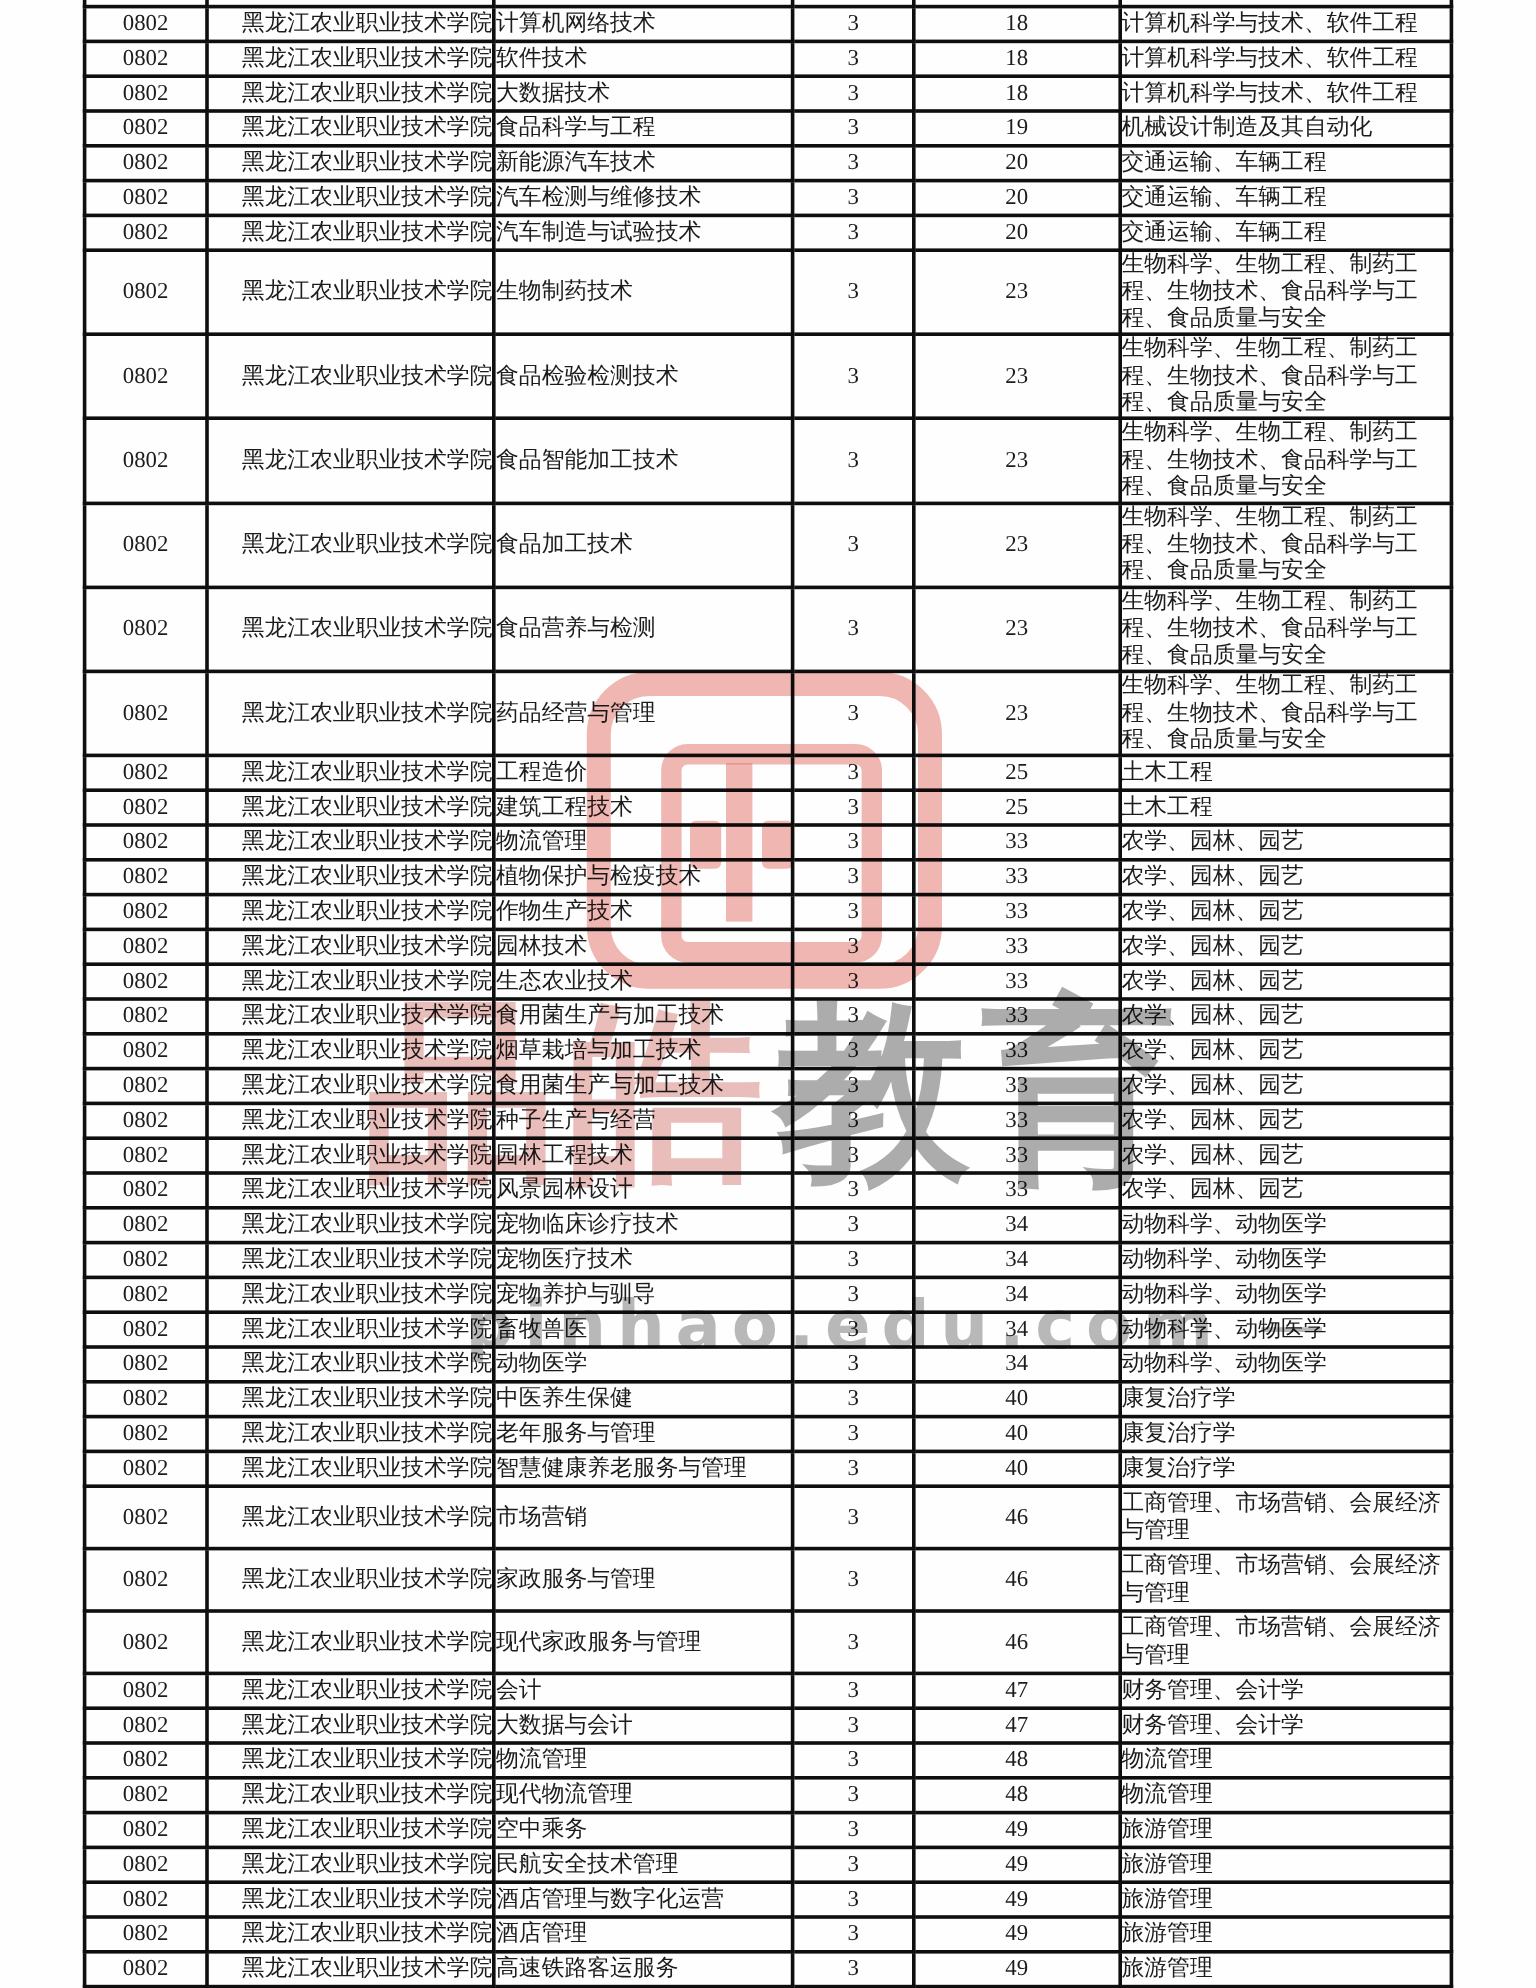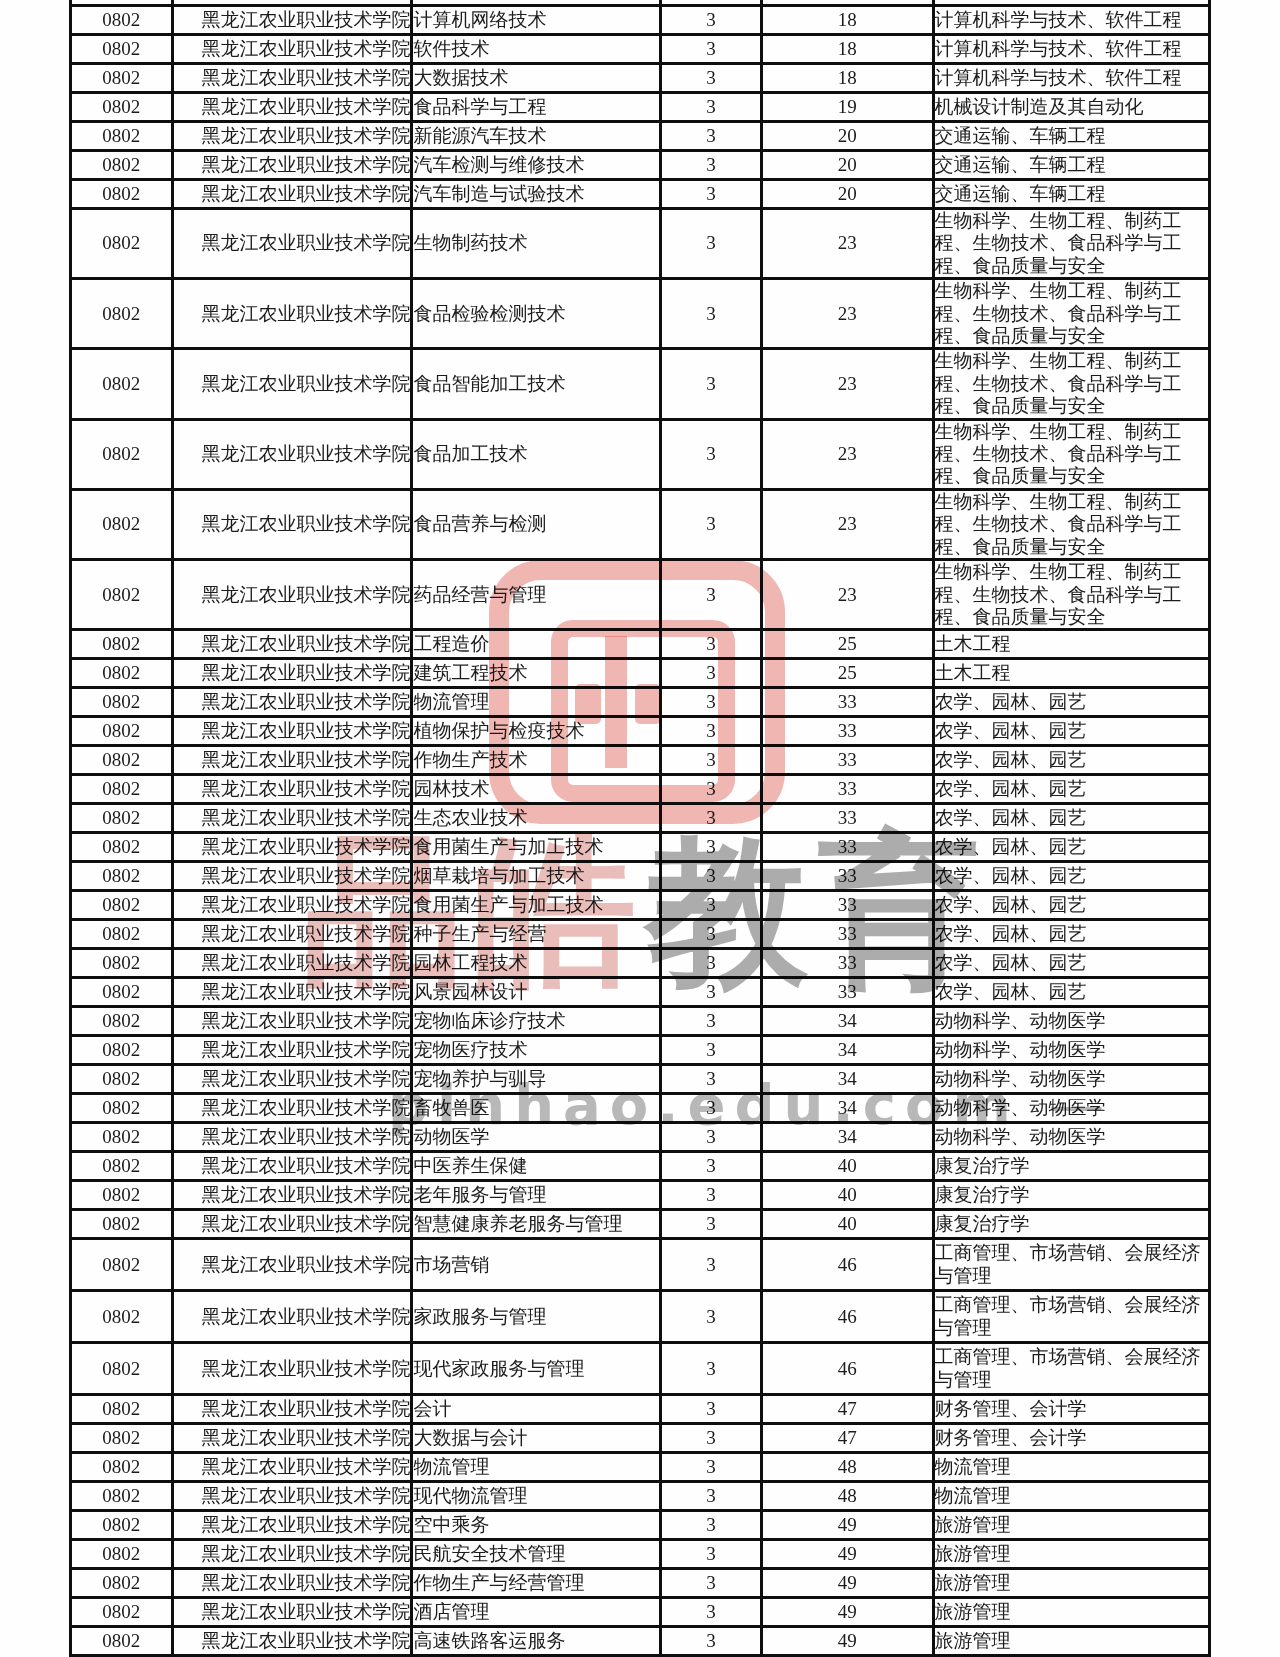--- a/index.html
+++ b/index.html
@@ -459,21 +459,21 @@
           <td class="col-code">0802</td>
           <td class="col-school">黑龙江农业职业技术学院</td>
           <td class="col-major">民航安全技术管理</td>
           <td class="col-years">3</td>
           <td class="col-group">49</td>
           <td class="col-majors">旅游管理</td>
         </tr>
         <tr class="h1">
           <td class="col-code">0802</td>
           <td class="col-school">黑龙江农业职业技术学院</td>
-          <td class="col-major">作物生产与经营管理</td>
+          <td class="col-major">酒店管理与数字化运营</td>
           <td class="col-years">3</td>
           <td class="col-group">49</td>
           <td class="col-majors">旅游管理</td>
         </tr>
         <tr class="h1">
           <td class="col-code">0802</td>
           <td class="col-school">黑龙江农业职业技术学院</td>
           <td class="col-major">酒店管理</td>
           <td class="col-years">3</td>
           <td class="col-group">49</td>

